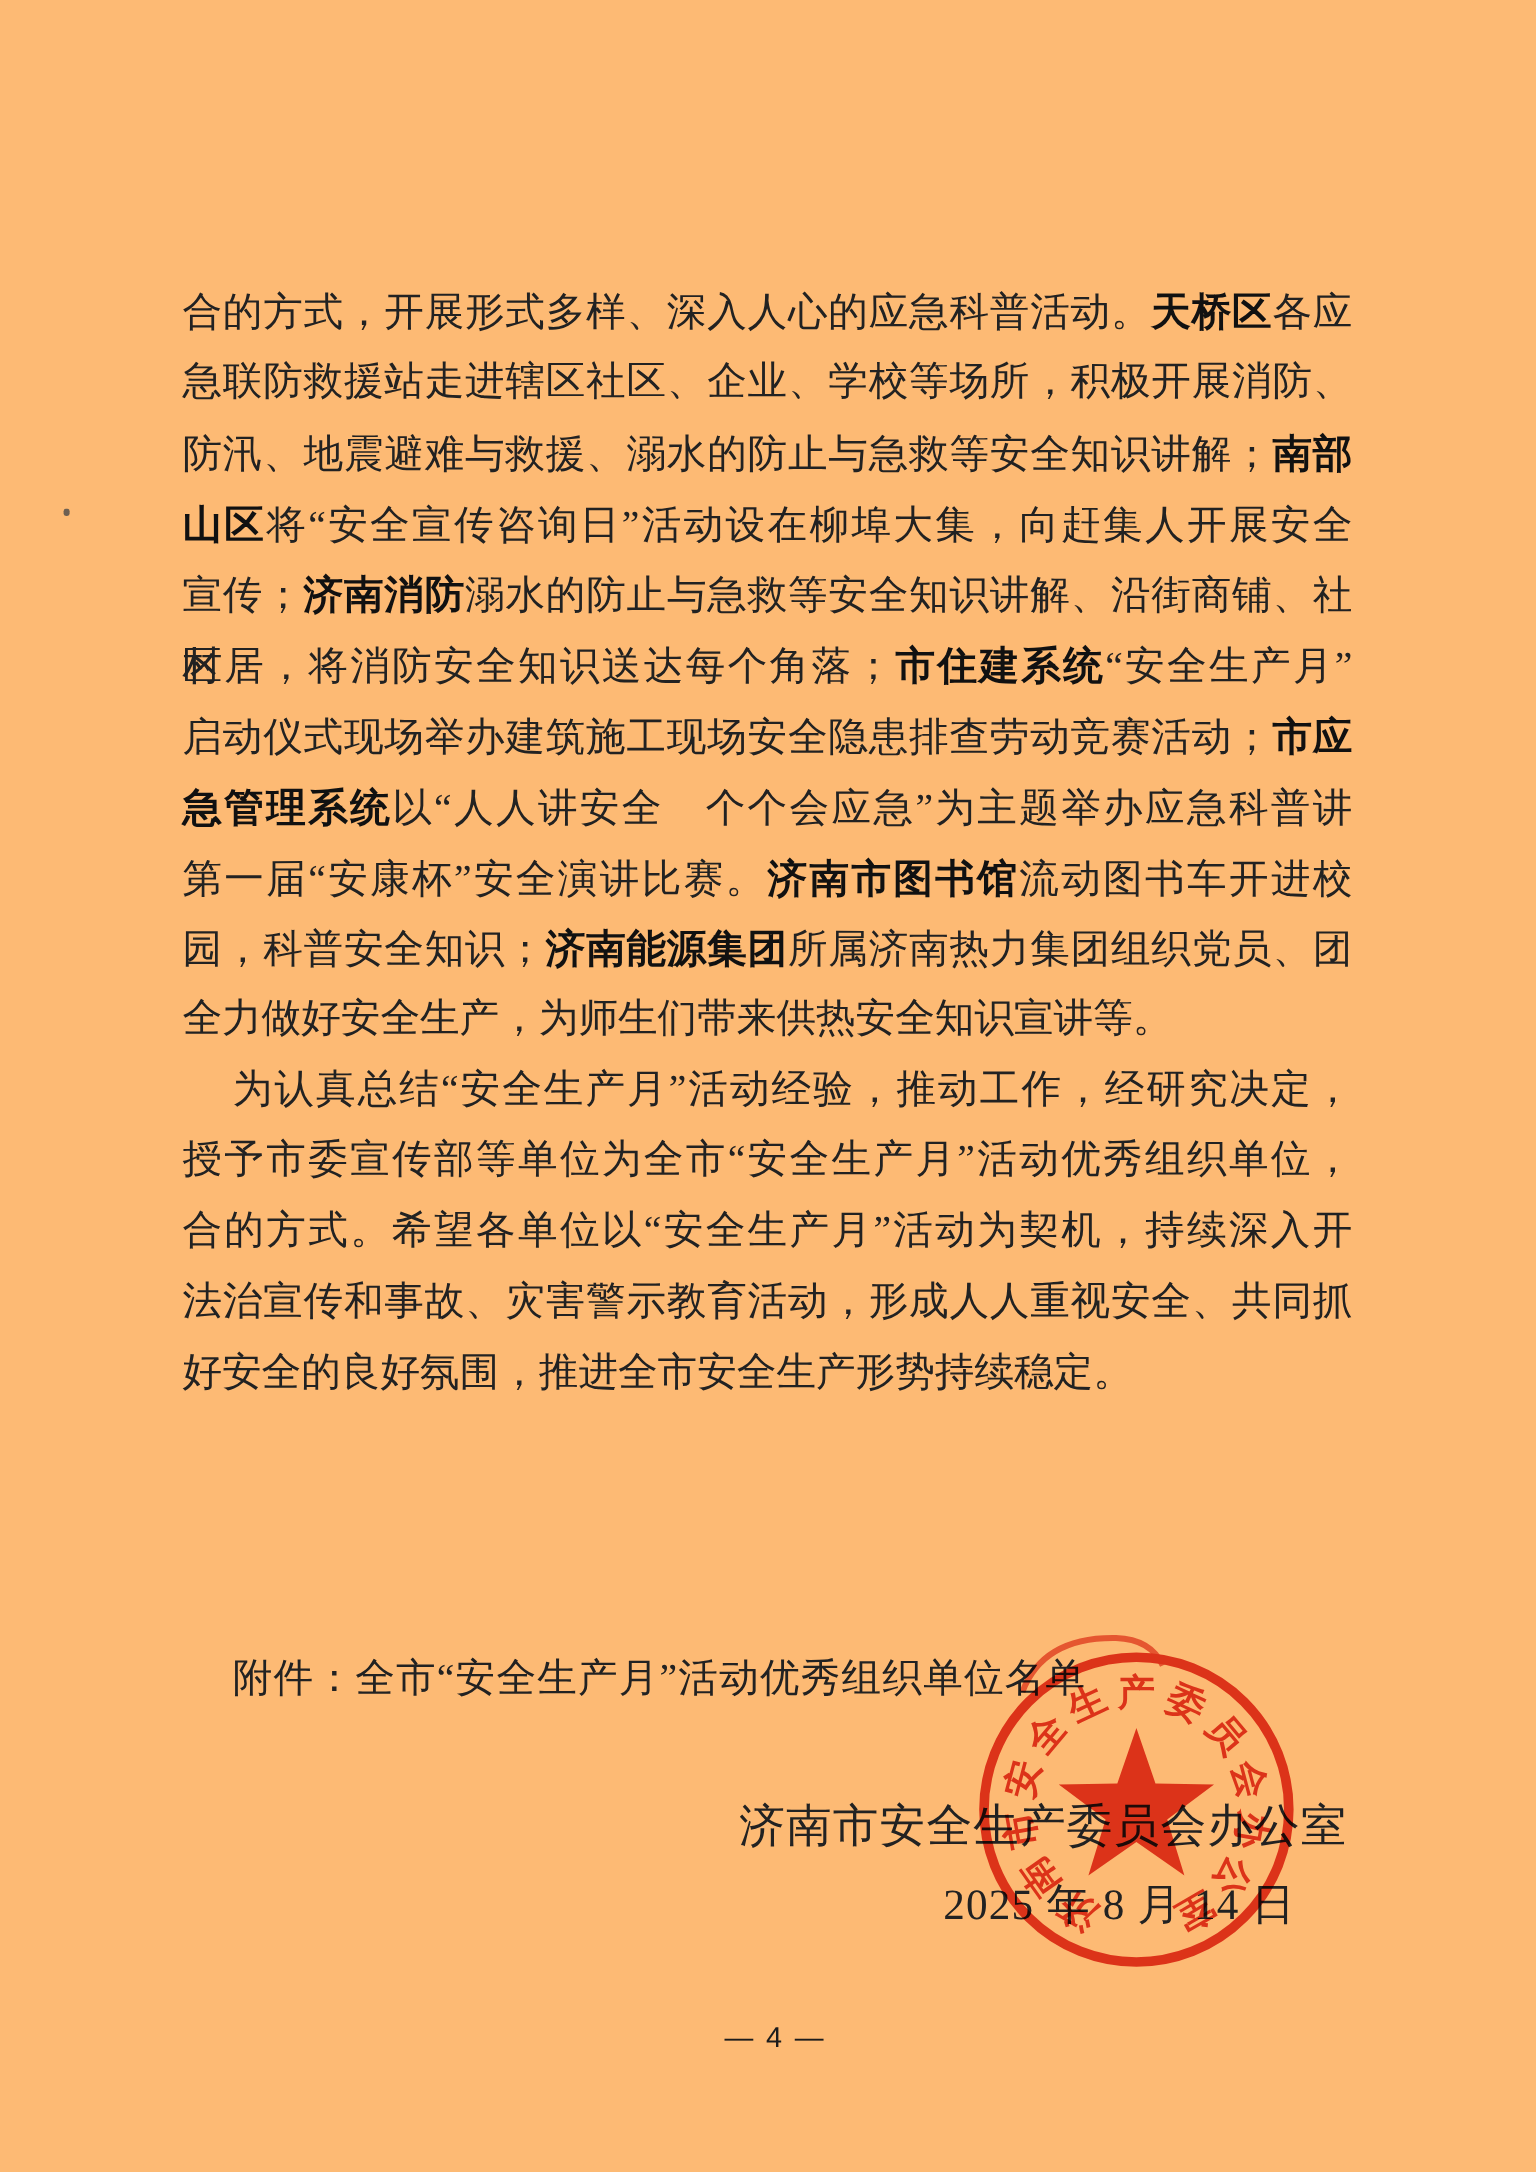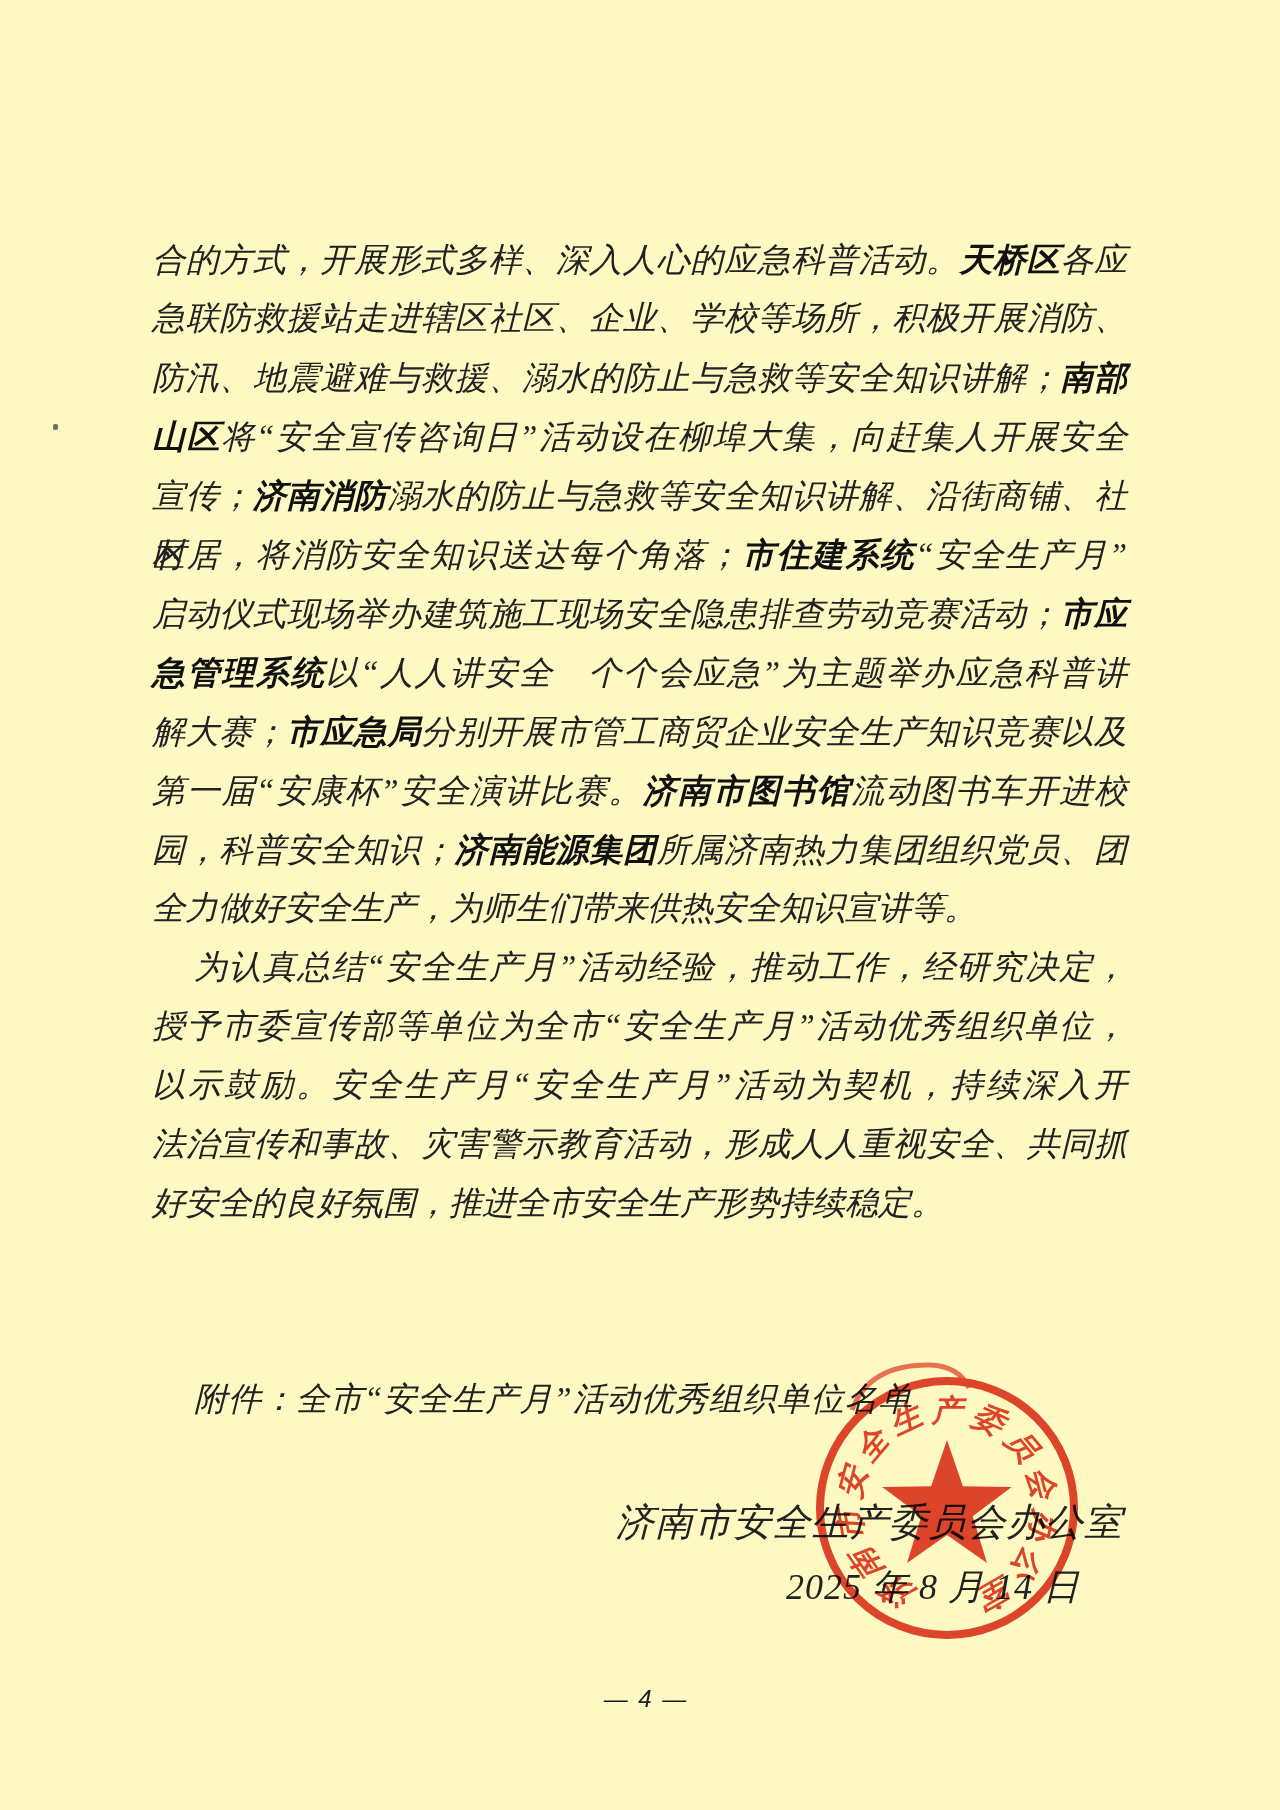--- a/index.html
+++ b/index.html
@@ -1,24 +1,23 @@
 <!DOCTYPE html>
 <html><head>
 <meta charset="utf-8">
 <style>
   html,body{margin:0;padding:0;background:#888;}
   .page{
     position:relative;
     width:1280px;height:1810px;
     margin:0 auto;
-    background:#fef9c3;
+    background:#fdba74;
     overflow:hidden;
     font-family:"Liberation Serif","DejaVu Serif",serif;
     color:#222;
-    font-style:italic;
   }
   
   .doc-body{
     position:absolute;left:152px;top:230px;width:975px;
     font-size:33px;
   }
   .tline{
     height:59px;line-height:59px;white-space:nowrap;
     text-align:justify;text-align-last:justify;text-justify:inter-character;
     white-space:normal;
@@ -70,27 +69,26 @@
 
   <div class="doc-body">
       <div class="tline"><span class="seg">合的方式，开展形式多样、深入人心的应急科普活动。</span><span class="seg bold">天桥区</span><span class="seg">各应</span></div>
       <div class="tline"><span class="seg">急联防救援站走进辖区社区、企业、学校等场所，积极开展消防、</span></div>
       <div class="tline"><span class="seg">防汛、地震避难与救援、溺水的防止与急救等安全知识讲解；</span><span class="seg bold">南部</span></div>
       <div class="tline"><span class="seg bold">山区</span><span class="seg">将“安全宣传咨询日”活动设在柳埠大集，向赶集人开展安全</span></div>
       <div class="tline"><span class="seg">宣传；</span><span class="seg bold">济南消防</span><span class="seg">溺水的防止与急救等安全知识讲解、沿街商铺、社区</span></div>
       <div class="tline"><span class="seg">村居，将消防安全知识送达每个角落；</span><span class="seg bold">市住建系统</span><span class="seg">“安全生产月”</span></div>
       <div class="tline"><span class="seg">启动仪式现场举办建筑施工现场安全隐患排查劳动竞赛活动；</span><span class="seg bold">市应</span></div>
       <div class="tline"><span class="seg bold">急管理系统</span><span class="seg">以“人人讲安全　个个会应急”为主题举办应急科普讲</span></div>
-      <div class="tline"><span class="seg">解大赛；</span><span class="seg bold">市应急局</span><span class="seg">分别开展市管工商贸企业安全生产知识竞赛以及</span></div>
       <div class="tline"><span class="seg">第一届“安康杯”安全演讲比赛。</span><span class="seg bold">济南市图书馆</span><span class="seg">流动图书车开进校</span></div>
       <div class="tline"><span class="seg">园，科普安全知识；</span><span class="seg bold">济南能源集团</span><span class="seg">所属济南热力集团组织党员、团</span></div>
       <div class="tline pend"><span class="seg">全力做好安全生产，为师生们带来供热安全知识宣讲等。</span></div>
       <div class="tline ind"><span class="seg">为认真总结“安全生产月”活动经验，推动工作，经研究决定，</span></div>
       <div class="tline"><span class="seg">授予市委宣传部等单位为全市“安全生产月”活动优秀组织单位，</span></div>
-      <div class="tline"><span class="seg">以示鼓励。安全生产月“安全生产月”活动为契机，持续深入开</span></div>
+      <div class="tline"><span class="seg">合的方式。希望各单位以“安全生产月”活动为契机，持续深入开</span></div>
       <div class="tline"><span class="seg">法治宣传和事故、灾害警示教育活动，形成人人重视安全、共同抓</span></div>
       <div class="tline pend"><span class="seg">好安全的良好氛围，推进全市安全生产形势持续稳定。</span></div>
     </div>
 
   <div class="attachment">附件：全市“安全生产月”活动优秀组织单位名单</div>
 
   <div class="signature">济南市安全生产委员会办公室</div>
 
   <div class="docdate">2025 年 8 月 14 日</div>
 

